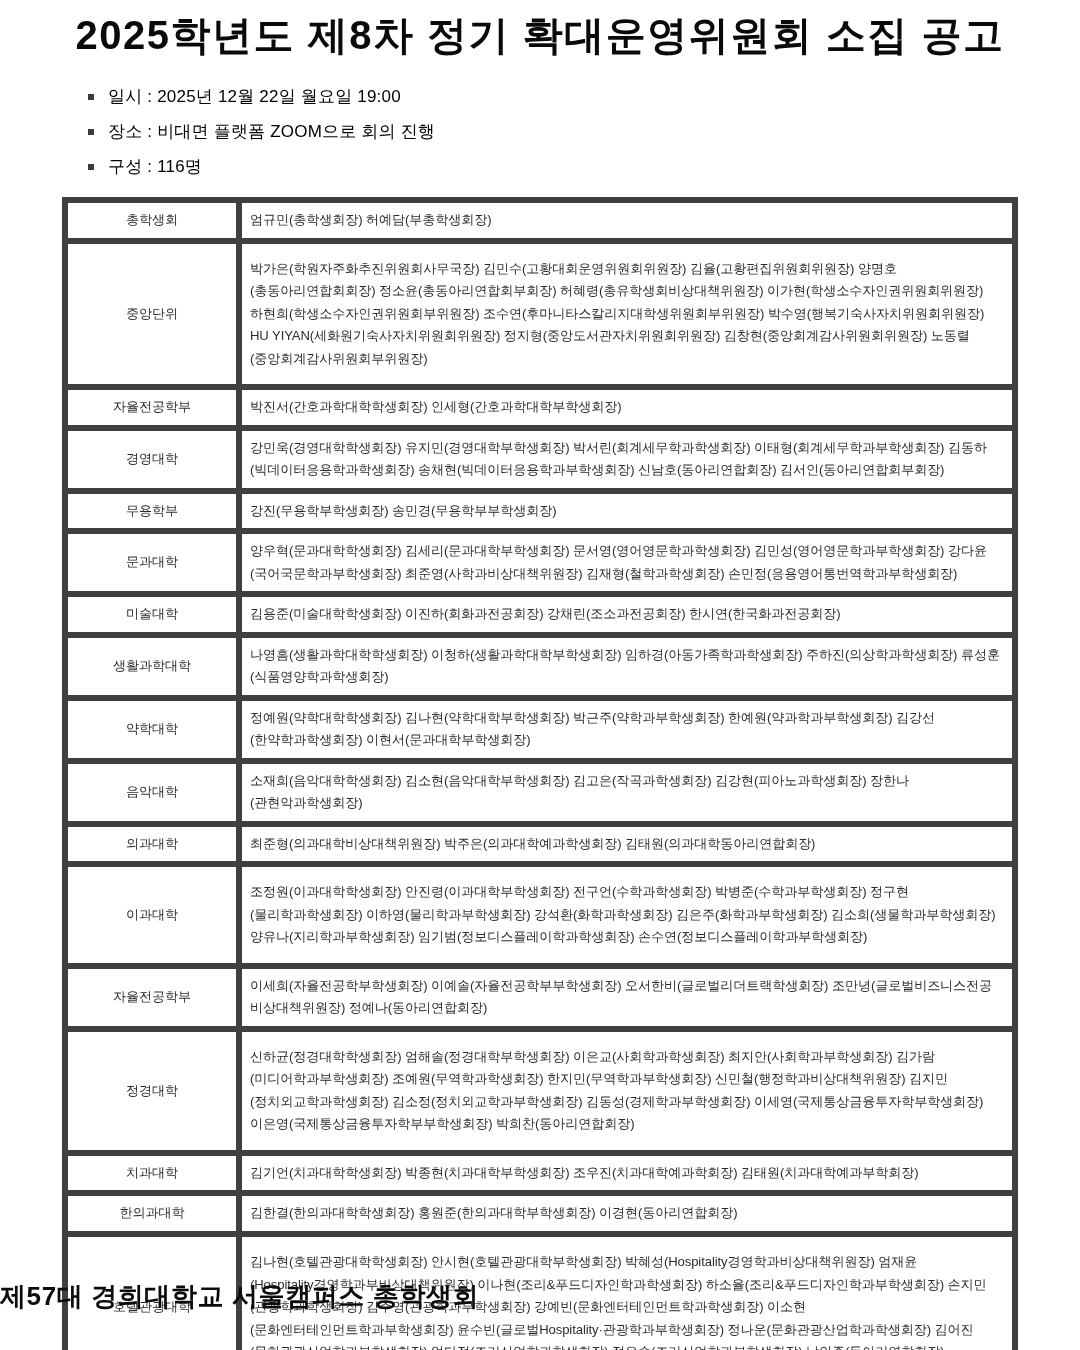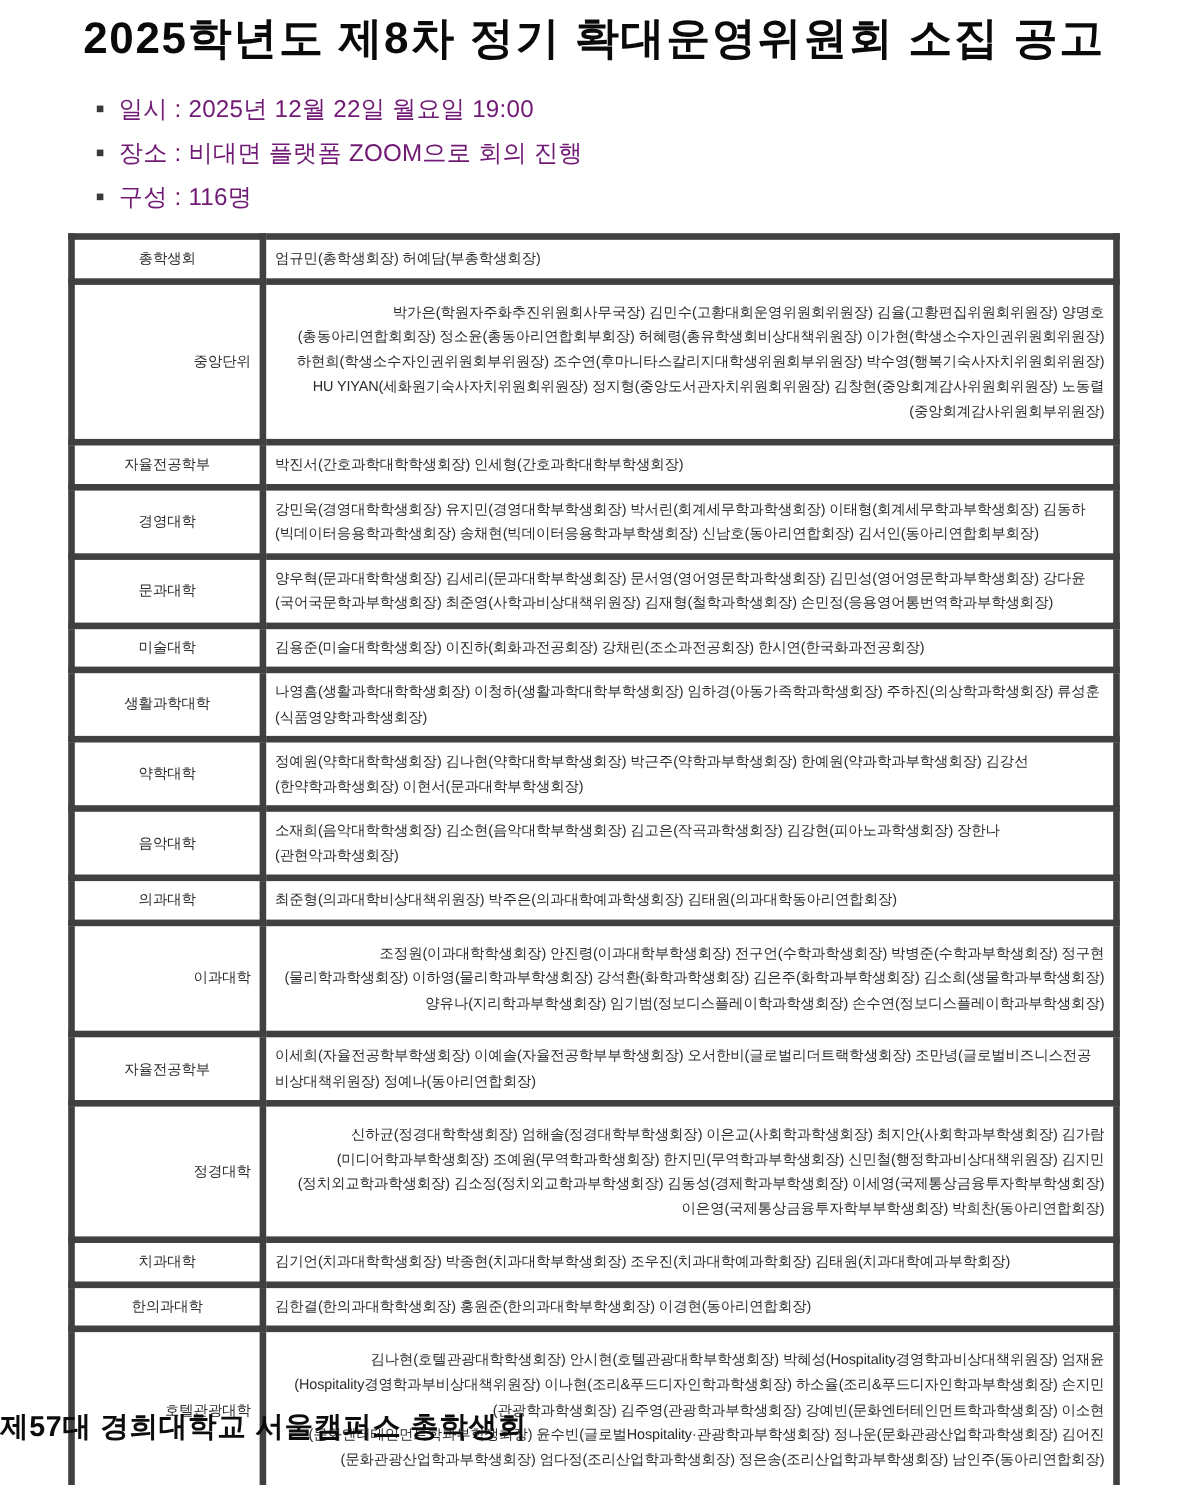--- a/index.html
+++ b/index.html
@@ -37,23 +37,23 @@
     white-space: nowrap;
   }
 
   
   .meta-list {
     list-style: none;
     margin: 26px 0 0 0;
     padding: 0 0 0 88px;
   }
   .meta-item {
-    font-size: 22px;
+    font-size: 17px;
     line-height: 1.0;
-    color: #701a75;
+    color: #000000;
     margin-bottom: 18px;
     display: flex;
     align-items: center;
     letter-spacing: 0.2px;
   }
   .bullet-sq {
     display: inline-block;
     width: 6px;
     height: 6px;
     background: #3a3a3a;
@@ -90,21 +90,21 @@
     color: #1f1f1f;
     padding: 6px 4px;
     letter-spacing: -0.2px;
   }
   td.members {
     text-align: left;
     padding: 8px 10px 8px 11px;
     word-break: keep-all;
     overflow-wrap: break-word;
   }
-  tr.tall td { padding-top: 14px; padding-bottom: 14px; text-align: right; }
+  tr.tall td { padding-top: 14px; padding-bottom: 14px; }
 
   
   .doc-footer {
     position: absolute;
     left: 0;
     right: 0;
     bottom: 36px;
     text-align: left;
     font-size: 26px;
     font-weight: 700;
@@ -147,20 +147,24 @@
           </tr>
           <tr>
             <td class="org-name">자율전공학부</td>
             <td class="members">박진서(간호과학대학학생회장)  인세형(간호과학대학부학생회장)</td>
           </tr>
           <tr>
             <td class="org-name">경영대학</td>
             <td class="members">강민욱(경영대학학생회장)  유지민(경영대학부학생회장)  박서린(회계세무학과학생회장)  이태형(회계세무학과부학생회장)  김동하(빅데이터응용학과학생회장)  송채현(빅데이터응용학과부학생회장)  신남호(동아리연합회장)  김서인(동아리연합회부회장)</td>
           </tr>
           <tr>
+            <td class="org-name">무용학부</td>
+            <td class="members">강진(무용학부학생회장)  송민경(무용학부부학생회장)</td>
+          </tr>
+          <tr>
             <td class="org-name">문과대학</td>
             <td class="members">양우혁(문과대학학생회장)  김세리(문과대학부학생회장)  문서영(영어영문학과학생회장)  김민성(영어영문학과부학생회장)  강다윤(국어국문학과부학생회장)  최준영(사학과비상대책위원장)  김재형(철학과학생회장)  손민정(응용영어통번역학과부학생회장)</td>
           </tr>
           <tr>
             <td class="org-name">미술대학</td>
             <td class="members">김용준(미술대학학생회장)  이진하(회화과전공회장)  강채린(조소과전공회장)  한시연(한국화과전공회장)</td>
           </tr>
           <tr>
             <td class="org-name">생활과학대학</td>
             <td class="members">나영흠(생활과학대학학생회장)  이청하(생활과학대학부학생회장)  임하경(아동가족학과학생회장)  주하진(의상학과학생회장)  류성훈(식품영양학과학생회장)</td>

